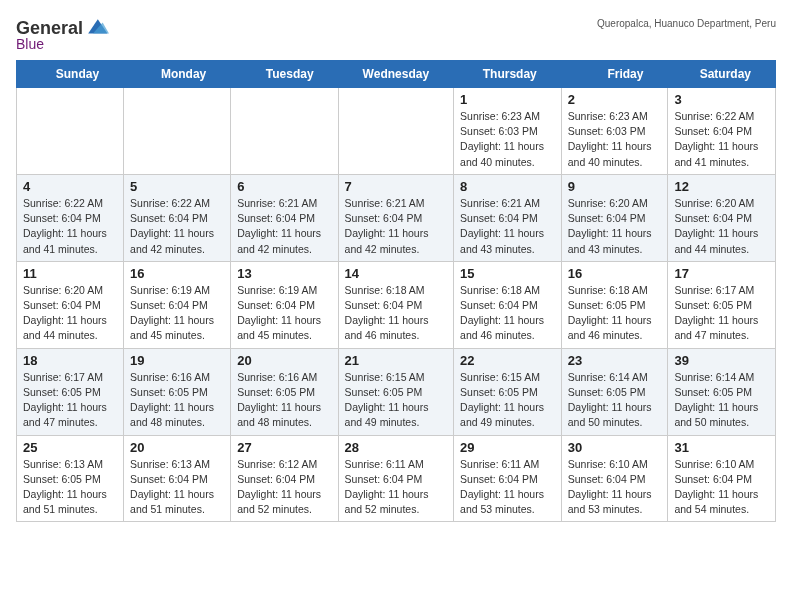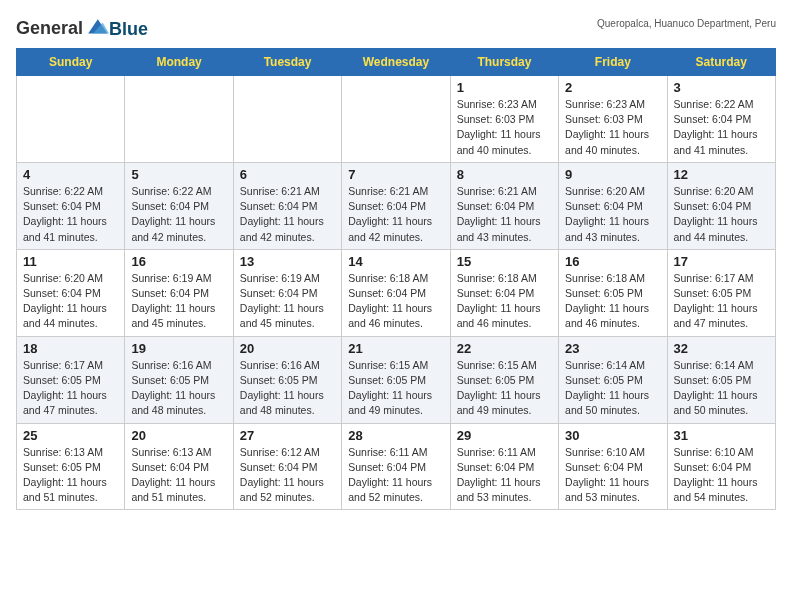--- a/index.html
+++ b/index.html
@@ -19,23 +19,23 @@
     .logo {
       display: flex;
       align-items: center;
     }
     .logo-text-general {
       font-size: 18px;
       font-weight: bold;
       color: #333;
     }
     .logo-text-blue {
-      font-size: 18px;
-      font-weight: bold;
-      color: #0c4a6e;
+      font-size: 14px;
+      font-weight: normal;
+      color: #701a75;
     }
     .logo-icon {
       width: 24px;
       height: 24px;
       margin-left: 2px;
     }
     .title-block {
       text-align: right;
     }
     .month-year {
@@ -49,23 +49,23 @@
       color: #555;
       margin-top: 2px;
     }
     .calendar {
       width: 100%;
       border-collapse: collapse;
       font-size: 11px;
     }
     .calendar th {
       background-color: #2a6db5;
-      color: #fde047;
-      text-align: center;
-      padding: 6px 8px;
+      color: #ffffff;
+      text-align: right;
+      padding: 6px 24px;
       font-size: 12px;
       font-weight: bold;
       border: 1px solid #2a6db5;
     }
     .calendar td {
       vertical-align: top;
       padding: 4px 6px;
       border: 1px solid #ccc;
       width: 108px;
       min-height: 80px;
@@ -101,21 +101,21 @@
     .row-2 td { background: #eef2f7; }
     .row-3 td { background: #fff; margin-left: 39px; }
     .row-4 td { background: #eef2f7; }
     .row-5 td { background: #fff; }
   </style>
 </head>
 <body>
 
 <div class="header">
   <div class="logo">
-    <div style="display:flex;flex-direction:row;align-items:flex-end;">
+    <div style="display:flex;flex-direction:column;align-items:flex-start;">
       <div style="display:flex;align-items:center;">
         <span class="logo-text-general">General</span>
         <svg class="logo-icon" viewBox="0 0 30 30" xmlns="http://www.w3.org/2000/svg">
           <polygon points="4,22 16,4 28,22" fill="#2a6db5"></polygon>
           <polygon points="10,22 22,8 30,22" fill="#4a9fd4" opacity="0.7"></polygon>
         </svg>
       </div>
       <span class="logo-text-blue" style="margin-top:-4px;">Blue</span>
     </div>
   </div>
@@ -234,21 +234,21 @@
         </td>
         <td>
           <span class="day-num">22</span>
           <div class="day-info">Sunrise: 6:15 AM<br>Sunset: 6:05 PM<br>Daylight: 11 hours and 49 minutes.</div>
         </td>
         <td>
           <span class="day-num">23</span>
           <div class="day-info">Sunrise: 6:14 AM<br>Sunset: 6:05 PM<br>Daylight: 11 hours and 50 minutes.</div>
         </td>
         <td>
-          <span class="day-num">32</span>
+          <span class="day-num">39</span>
           <div class="day-info">Sunrise: 6:14 AM<br>Sunset: 6:05 PM<br>Daylight: 11 hours and 50 minutes.</div>
         </td>
       </tr>
       <tr class="row-5">
         <td>
           <span class="day-num">25</span>
           <div class="day-info">Sunrise: 6:13 AM<br>Sunset: 6:05 PM<br>Daylight: 11 hours and 51 minutes.</div>
         </td>
         <td>
           <span class="day-num">20</span>

